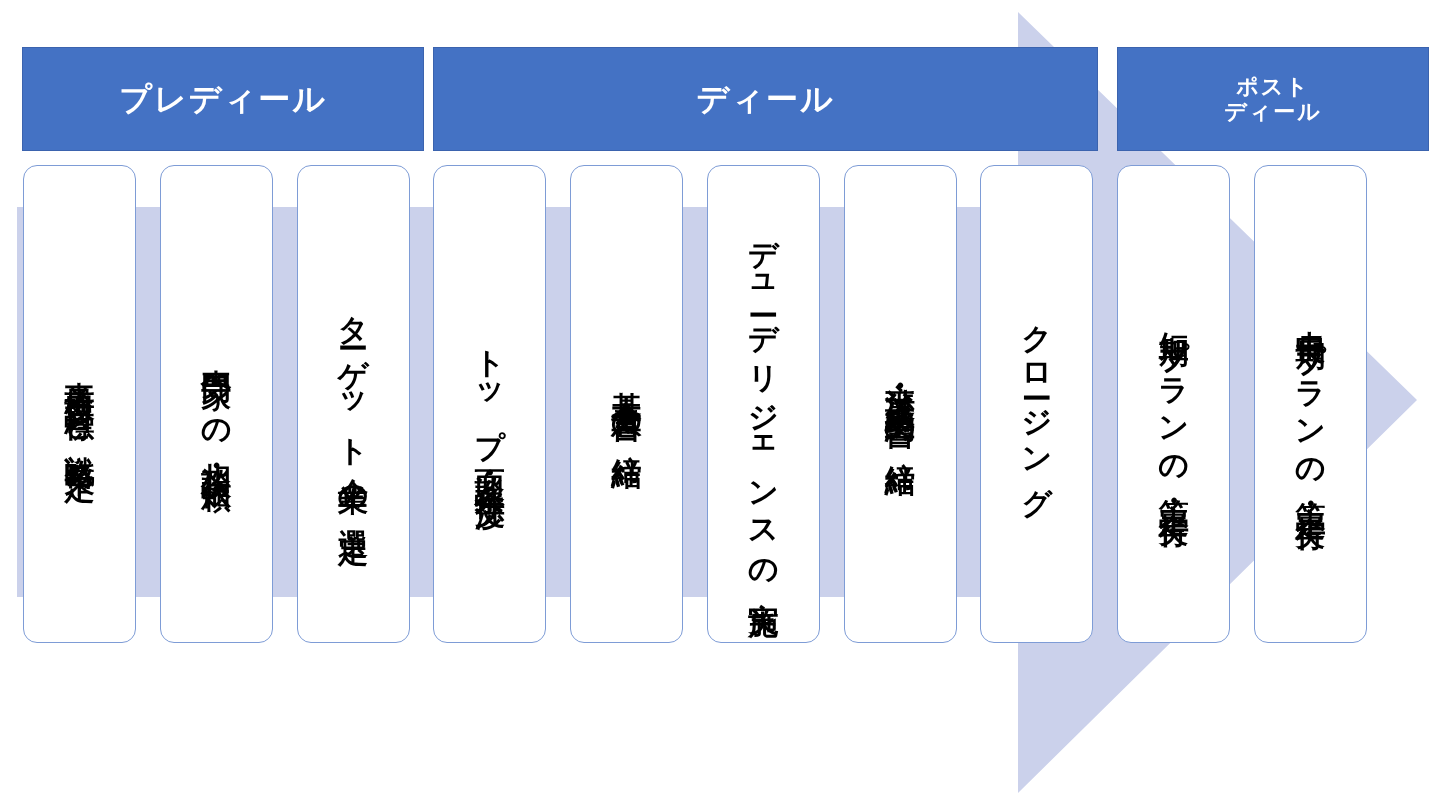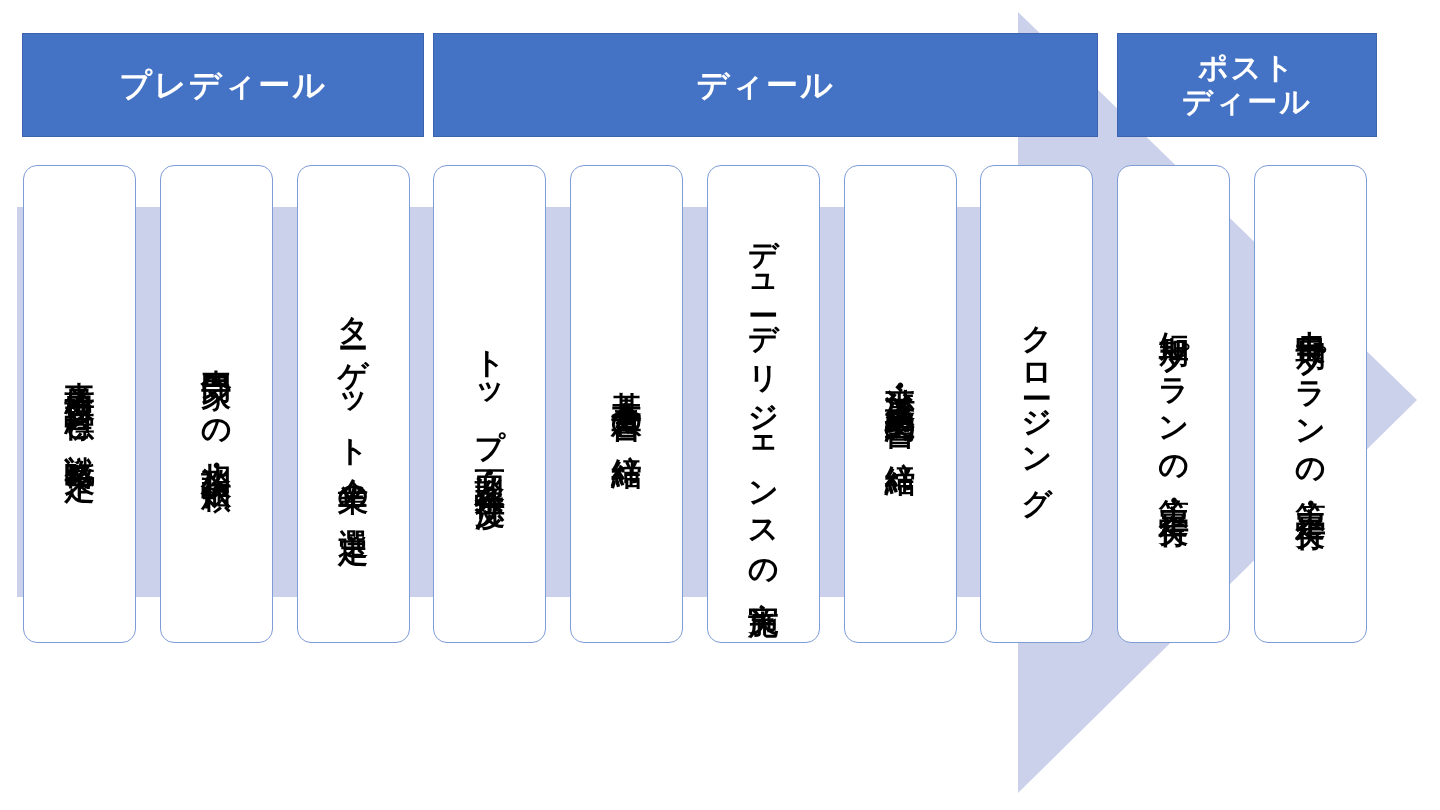--- a/index.html
+++ b/index.html
@@ -18,39 +18,39 @@
   .arrow-bg {
     position: absolute;
     left: 0;
     top: 0;
     width: 1440px;
     height: 810px;
     display: block;
   }
   .phase-header {
     position: absolute;
-    top: 33px;
+    top: 47px;
     height: 104px;
     background: var(--header-fill, #4472C4);
     border: 1.5px solid var(--header-border, #3B63AE);
     box-sizing: border-box;
     display: flex;
     align-items: center;
     justify-content: center;
     color: var(--header-text, #ffffff);
     font-size: 32px;
     font-weight: 700;
     text-align: center;
     line-height: 1.15;
     white-space: pre-line;
     letter-spacing: 2px;
   }
   .phase-header.pre  { left: 22px;   width: 402px; }
   .phase-header.deal { left: 433px;  width: 665px; }
-  .phase-header.post { left: 1117px; width: 260px; font-size: 30px; }
+  .phase-header.post { left: 1117px; width: 312px; font-size: 22px; }
   .steps-row {
     position: absolute;
     left: 23px;
     top: 165px;
     width: 1344px;
     height: 478px;
     display: flex;
     justify-content: space-between;
   }
   .step-card {

